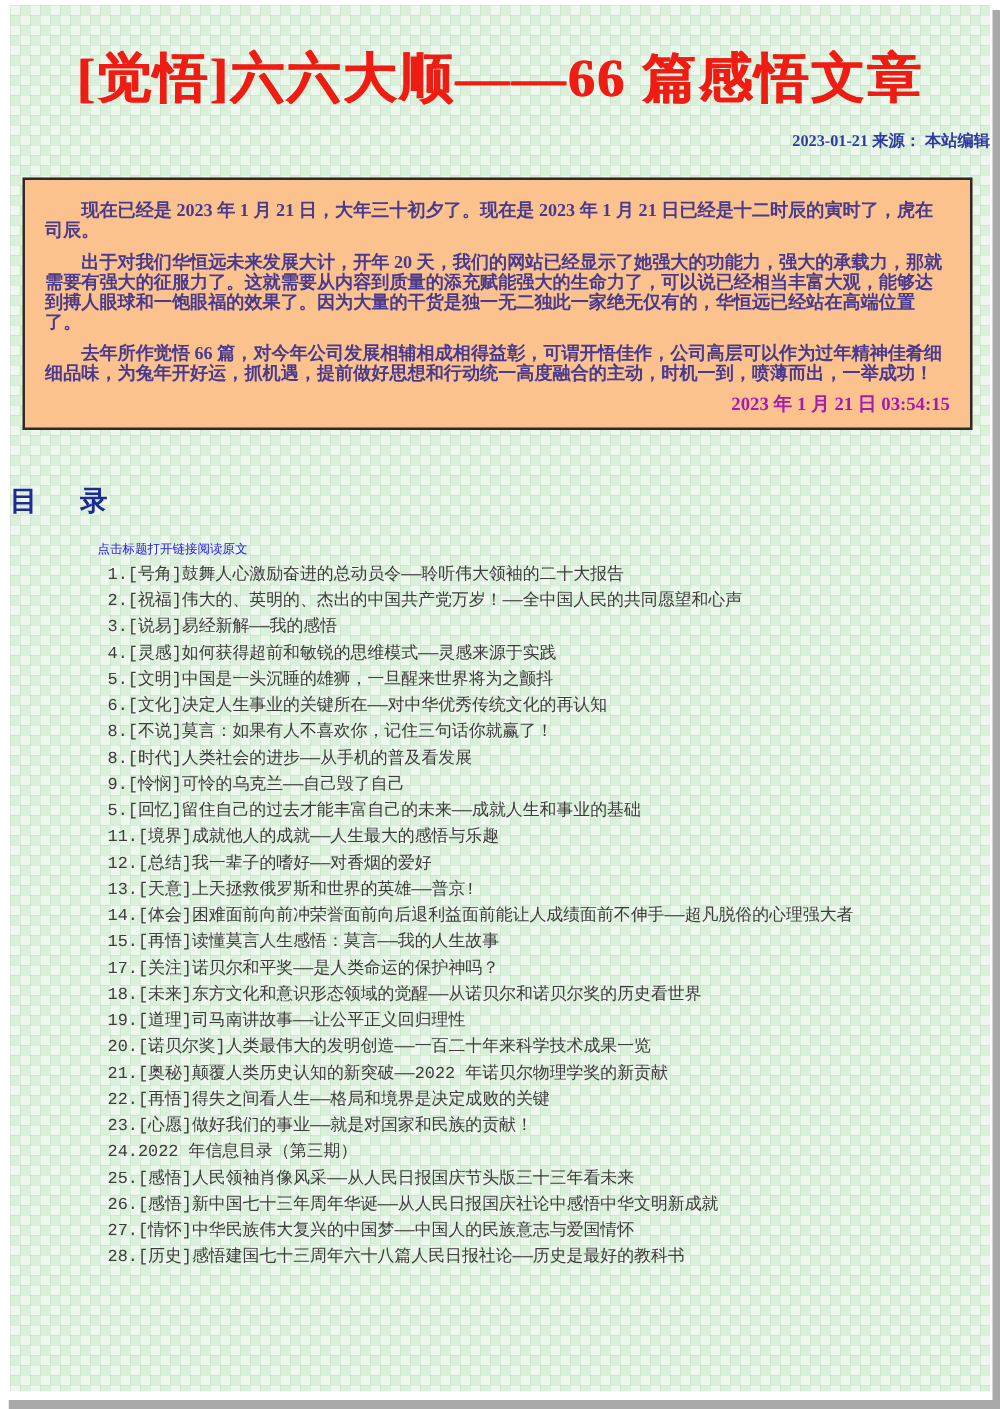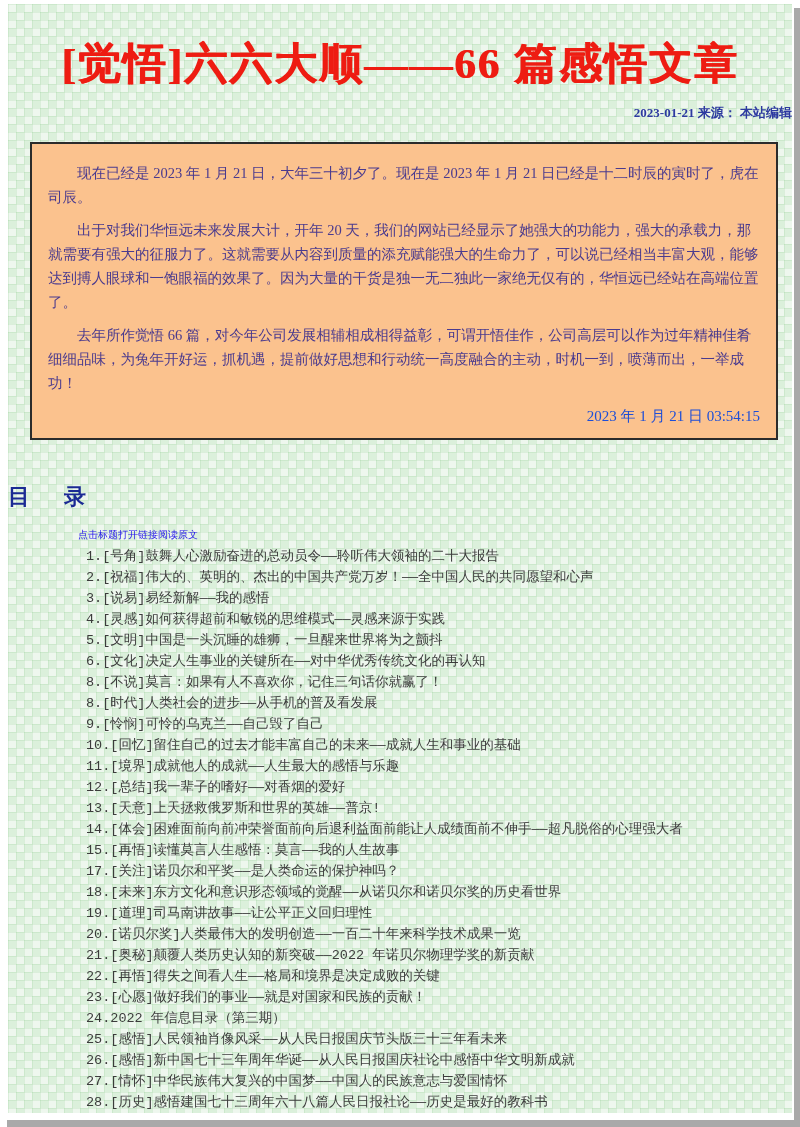--- a/index.html
+++ b/index.html
@@ -33,37 +33,37 @@
   }
   .dateline{
     margin-top:14px;
     text-align:right;
     font-size:13px;
     font-weight:bold;
     color:#2d3aa0;
   }
 
   .notice{
-    margin:20px 14px 0 22px;
+    margin:20px 14px 0 10px;
     border:2px solid #2b2b2b;
     background:#fbc28e;
     padding:8px 16px 10px 16px;
     color:#4a3a8e;
-    font-weight:normal;
+    font-weight:bold;
     font-size:14.5px;
-    line-height:24px;
+    line-height:16px;
   }
   .notice p{
     margin:9px 0;
     text-indent:2em;
   }
   .notice .stamp{
     text-align:right;
     font-size:15px;
-    color:#1d4ed8;
+    color:#a21caf;
     margin-top:4px;
   }
 
   h2.toc-heading{
     margin:42px 0 0 0;
     text-align:left;
     font-size:22px;
     font-weight:bold;
     letter-spacing:6px;
     color:#1b2a94;
@@ -112,21 +112,21 @@
     <div class="toc">
         <div class="toc-item">1.[号角]鼓舞人心激励奋进的总动员令——聆听伟大领袖的二十大报告</div>
         <div class="toc-item">2.[祝福]伟大的、英明的、杰出的中国共产党万岁！——全中国人民的共同愿望和心声</div>
         <div class="toc-item">3.[说易]易经新解——我的感悟</div>
         <div class="toc-item">4.[灵感]如何获得超前和敏锐的思维模式——灵感来源于实践</div>
         <div class="toc-item">5.[文明]中国是一头沉睡的雄狮，一旦醒来世界将为之颤抖</div>
         <div class="toc-item">6.[文化]决定人生事业的关键所在——对中华优秀传统文化的再认知</div>
         <div class="toc-item">8.[不说]莫言：如果有人不喜欢你，记住三句话你就赢了！</div>
         <div class="toc-item">8.[时代]人类社会的进步——从手机的普及看发展</div>
         <div class="toc-item">9.[怜悯]可怜的乌克兰——自己毁了自己</div>
-        <div class="toc-item">10.[回忆]留住自己的过去才能丰富自己的未来——成就人生和事业的基础</div>
+        <div class="toc-item">5.[回忆]留住自己的过去才能丰富自己的未来——成就人生和事业的基础</div>
         <div class="toc-item">11.[境界]成就他人的成就——人生最大的感悟与乐趣</div>
         <div class="toc-item">12.[总结]我一辈子的嗜好——对香烟的爱好</div>
         <div class="toc-item">13.[天意]上天拯救俄罗斯和世界的英雄——普京!</div>
         <div class="toc-item">14.[体会]困难面前向前冲荣誉面前向后退利益面前能让人成绩面前不伸手——超凡脱俗的心理强大者</div>
         <div class="toc-item">15.[再悟]读懂莫言人生感悟：莫言——我的人生故事</div>
         <div class="toc-item">17.[关注]诺贝尔和平奖——是人类命运的保护神吗？</div>
         <div class="toc-item">18.[未来]东方文化和意识形态领域的觉醒——从诺贝尔和诺贝尔奖的历史看世界</div>
         <div class="toc-item">19.[道理]司马南讲故事——让公平正义回归理性</div>
         <div class="toc-item">20.[诺贝尔奖]人类最伟大的发明创造——一百二十年来科学技术成果一览</div>
         <div class="toc-item">21.[奥秘]颠覆人类历史认知的新突破——2022 年诺贝尔物理学奖的新贡献</div>

